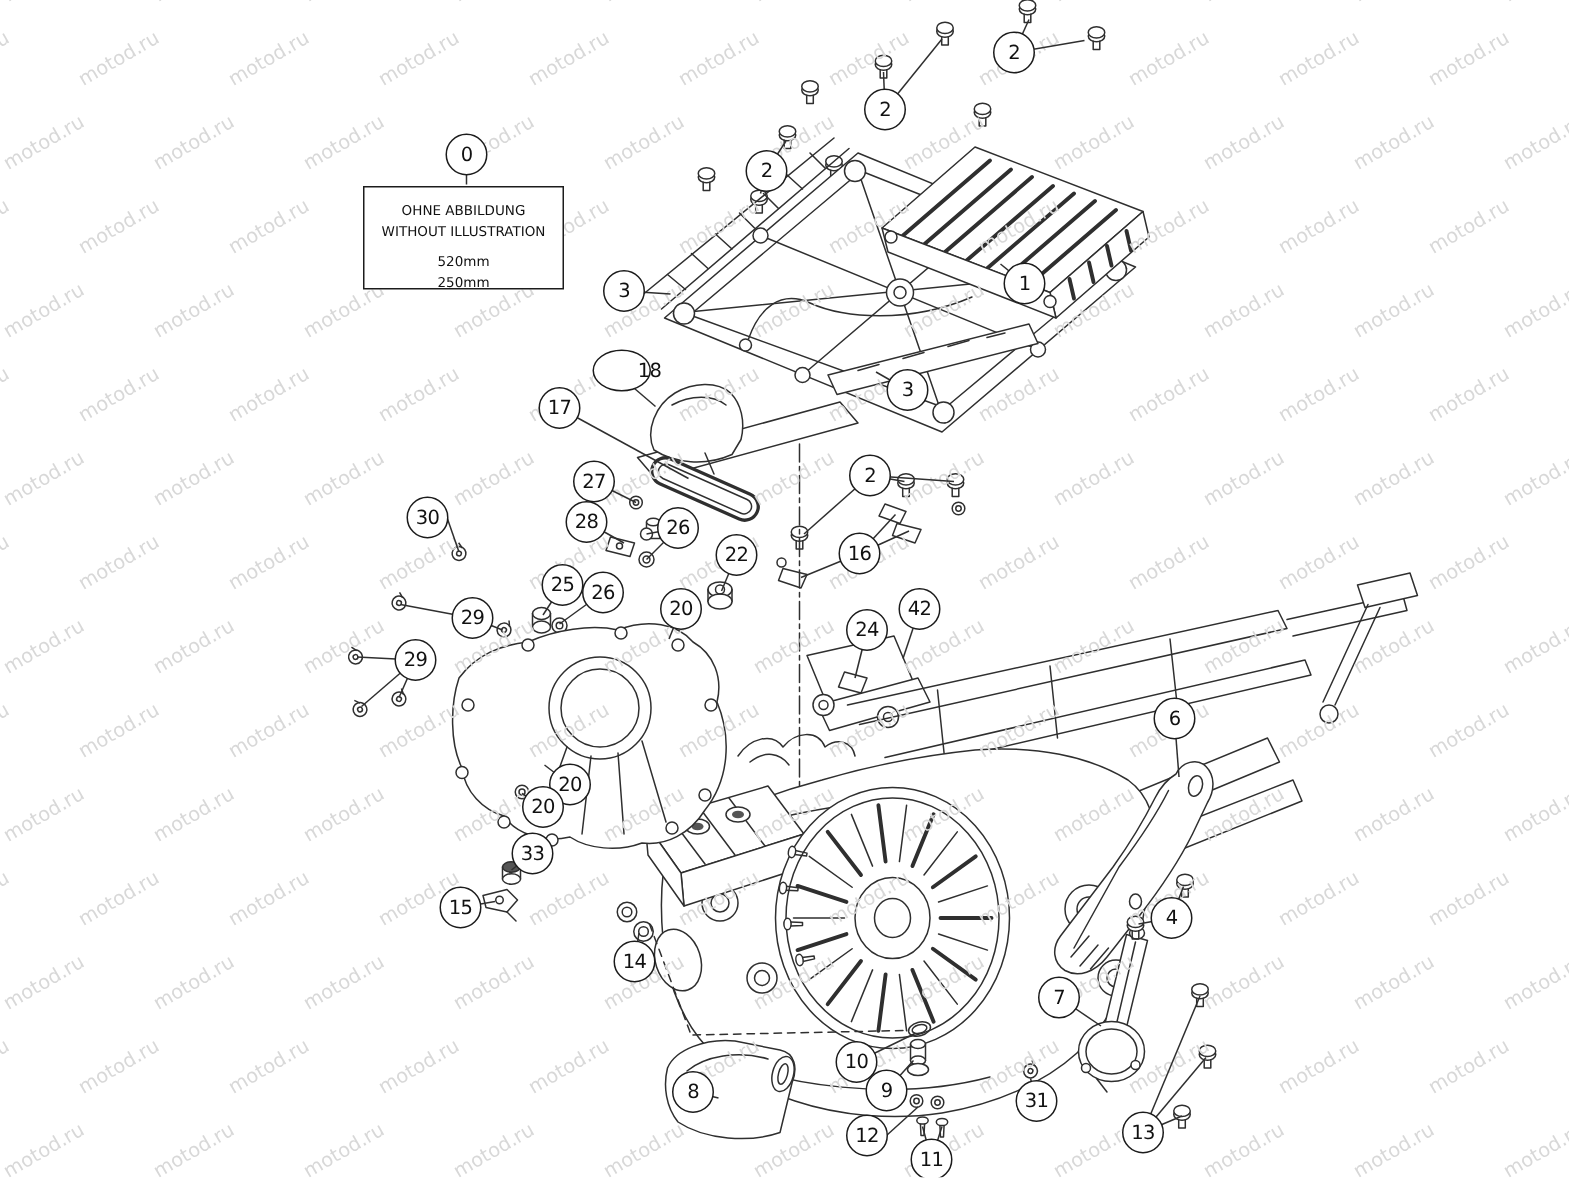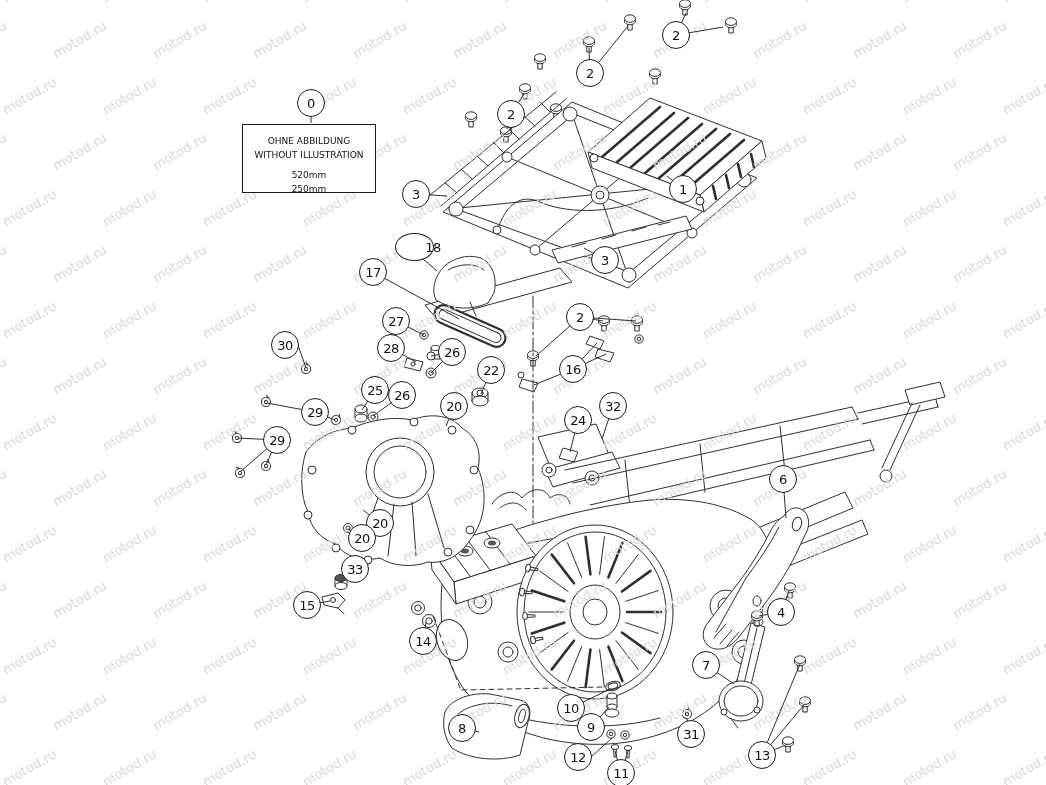--- a/index.html
+++ b/index.html
@@ -590,21 +590,21 @@
       <div class="callout" style="left: 382px; top: 307px;">27</div>
       <div class="callout" style="left: 271px; top: 331px;">30</div>
       <div class="callout" style="left: 377px; top: 334px;">28</div>
       <div class="callout" style="left: 438px; top: 338px;">26</div>
       <div class="callout" style="left: 566px; top: 303px;">2</div>
       <div class="callout" style="left: 477px; top: 356px;">22</div>
       <div class="callout" style="left: 559px; top: 355px;">16</div>
       <div class="callout" style="left: 361px; top: 376px;">25</div>
       <div class="callout" style="left: 388px; top: 381px;">26</div>
       <div class="callout" style="left: 440px; top: 392px;">20</div>
-      <div class="callout" style="left: 599px; top: 392px;">32</div>
+      <div class="callout" style="left: 599px; top: 392px;">42</div>
       <div class="callout" style="left: 564px; top: 406px;">24</div>
       <div class="callout" style="left: 301px; top: 398px;">29</div>
       <div class="callout" style="left: 263px; top: 426px;">29</div>
       <div class="callout" style="left: 769px; top: 465px;">6</div>
       <div class="callout" style="left: 366px; top: 509px;">20</div>
       <div class="callout" style="left: 348px; top: 524px;">20</div>
       <div class="callout" style="left: 341px; top: 555px;">33</div>
       <div class="callout" style="left: 293px; top: 591px;">15</div>
       <div class="callout" style="left: 767px; top: 598px;">4</div>
       <div class="callout" style="left: 409px; top: 627px;">14</div>

